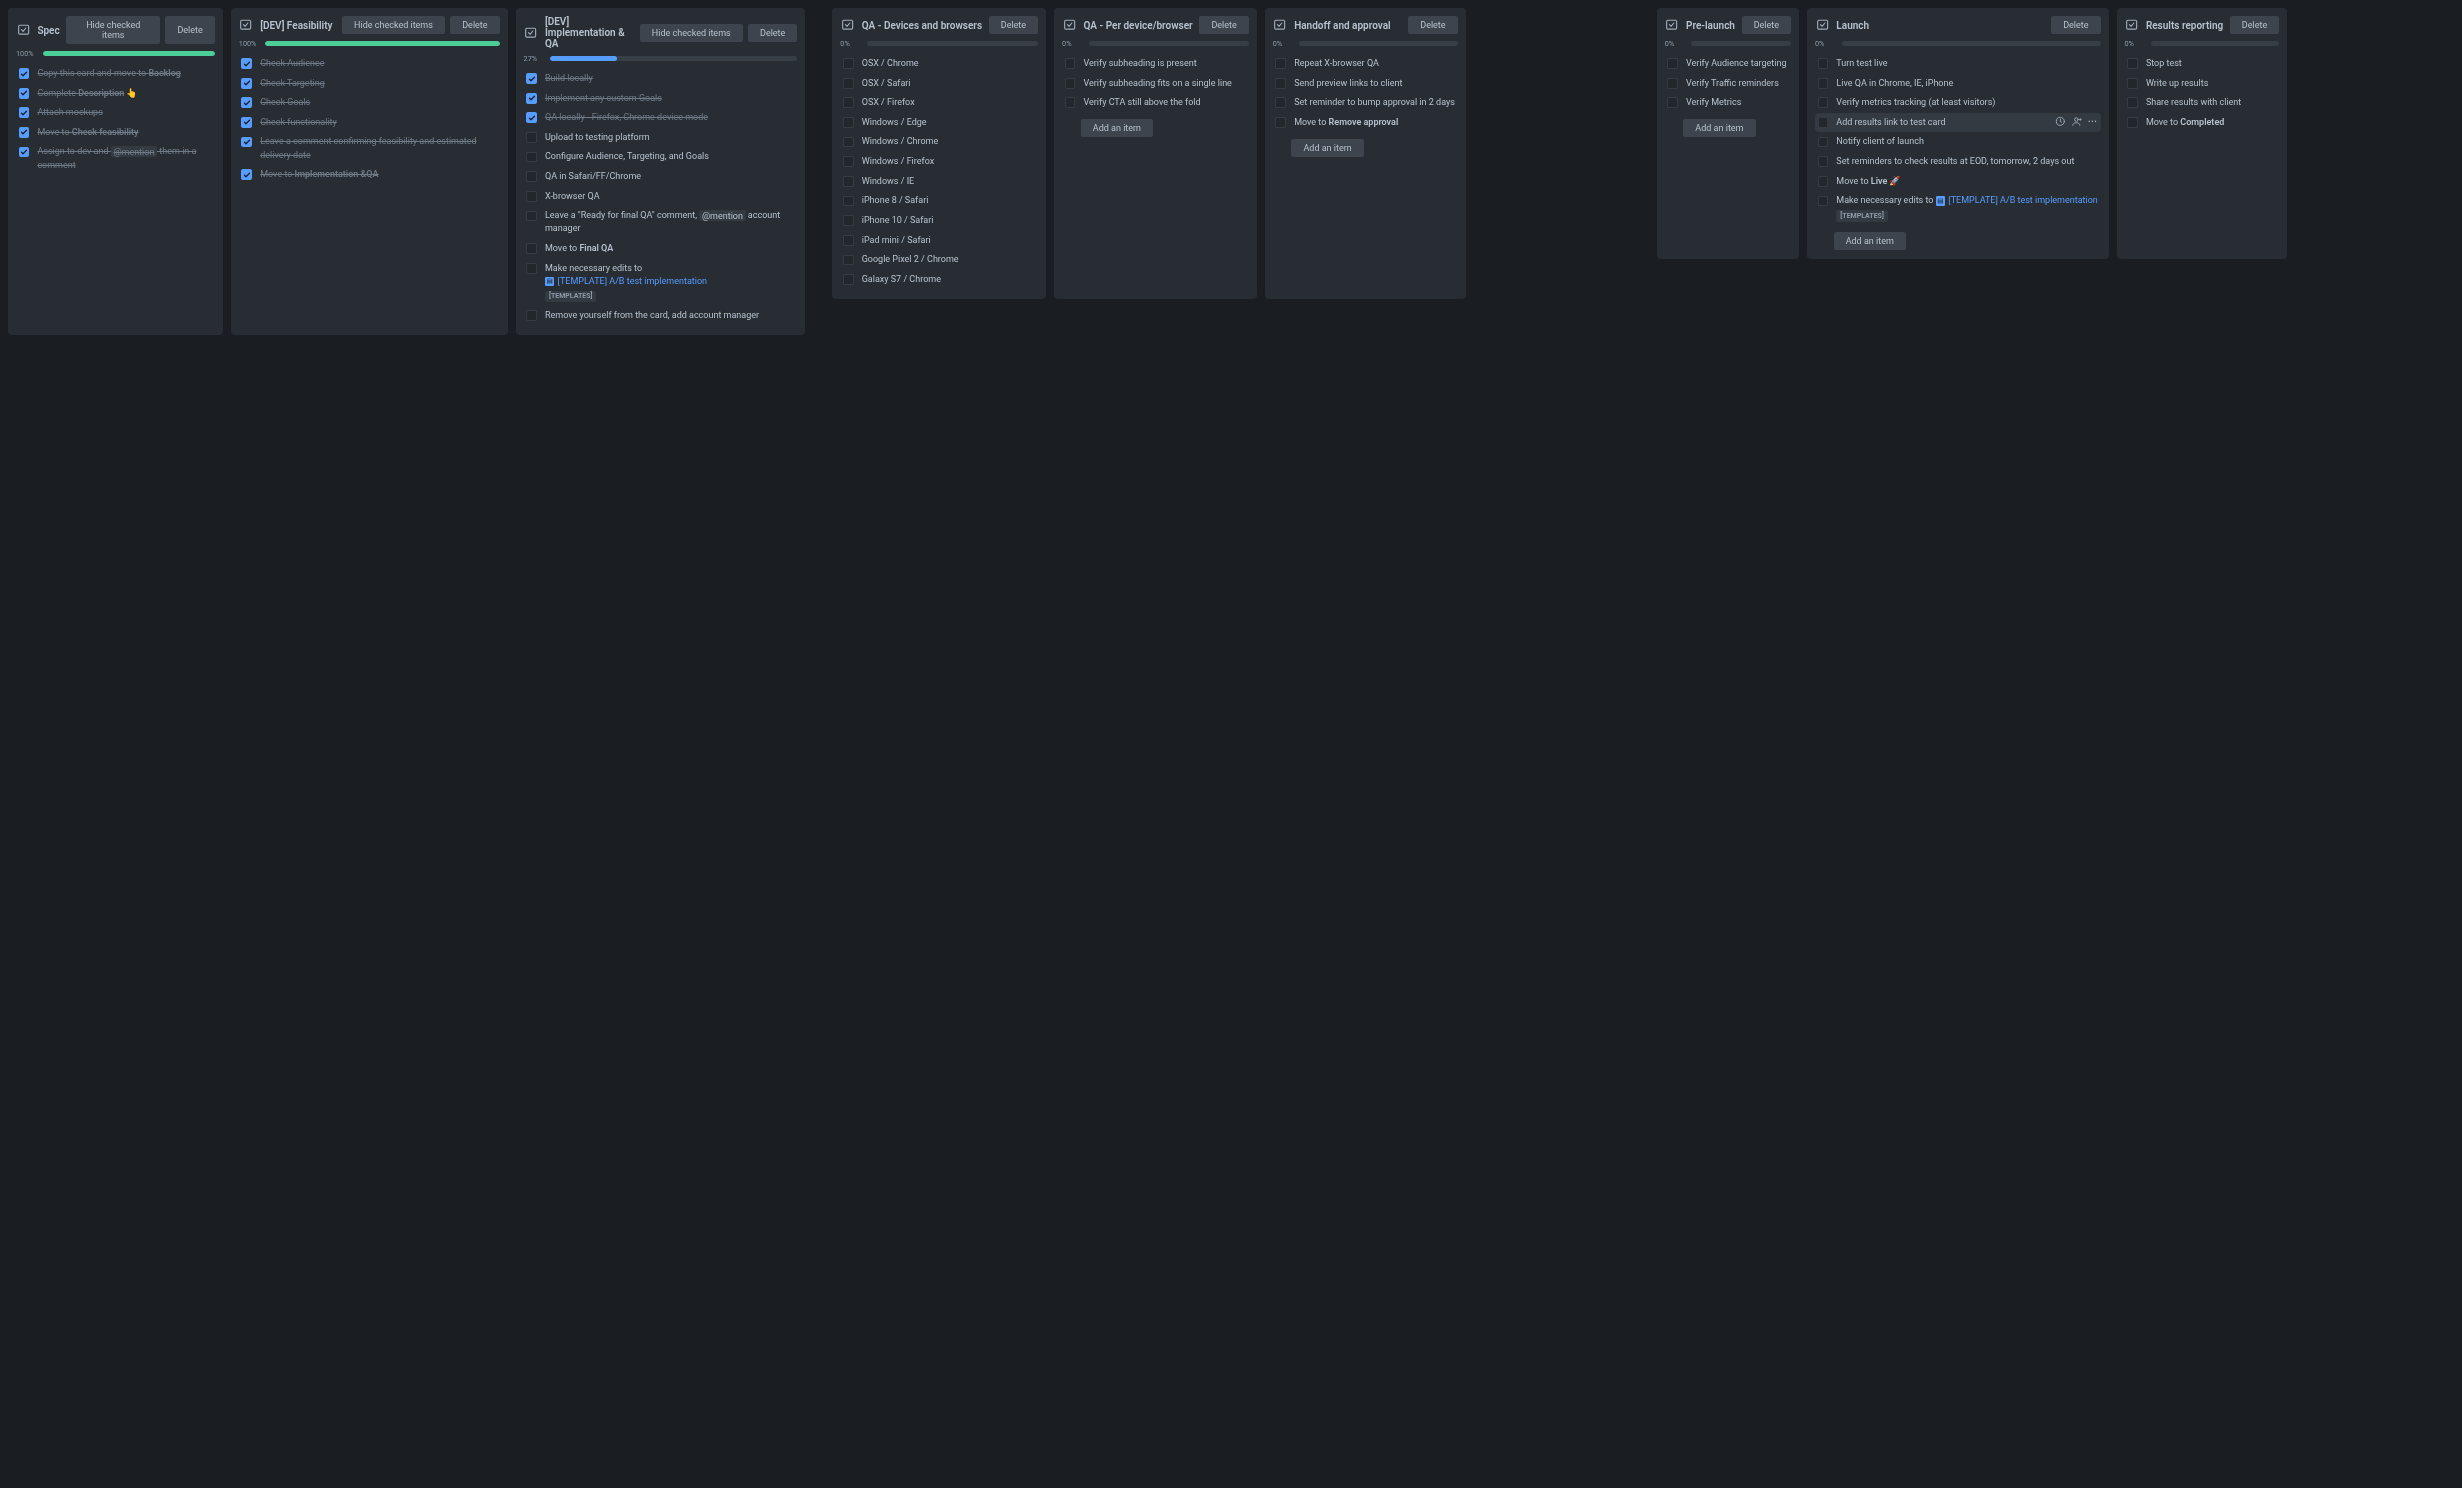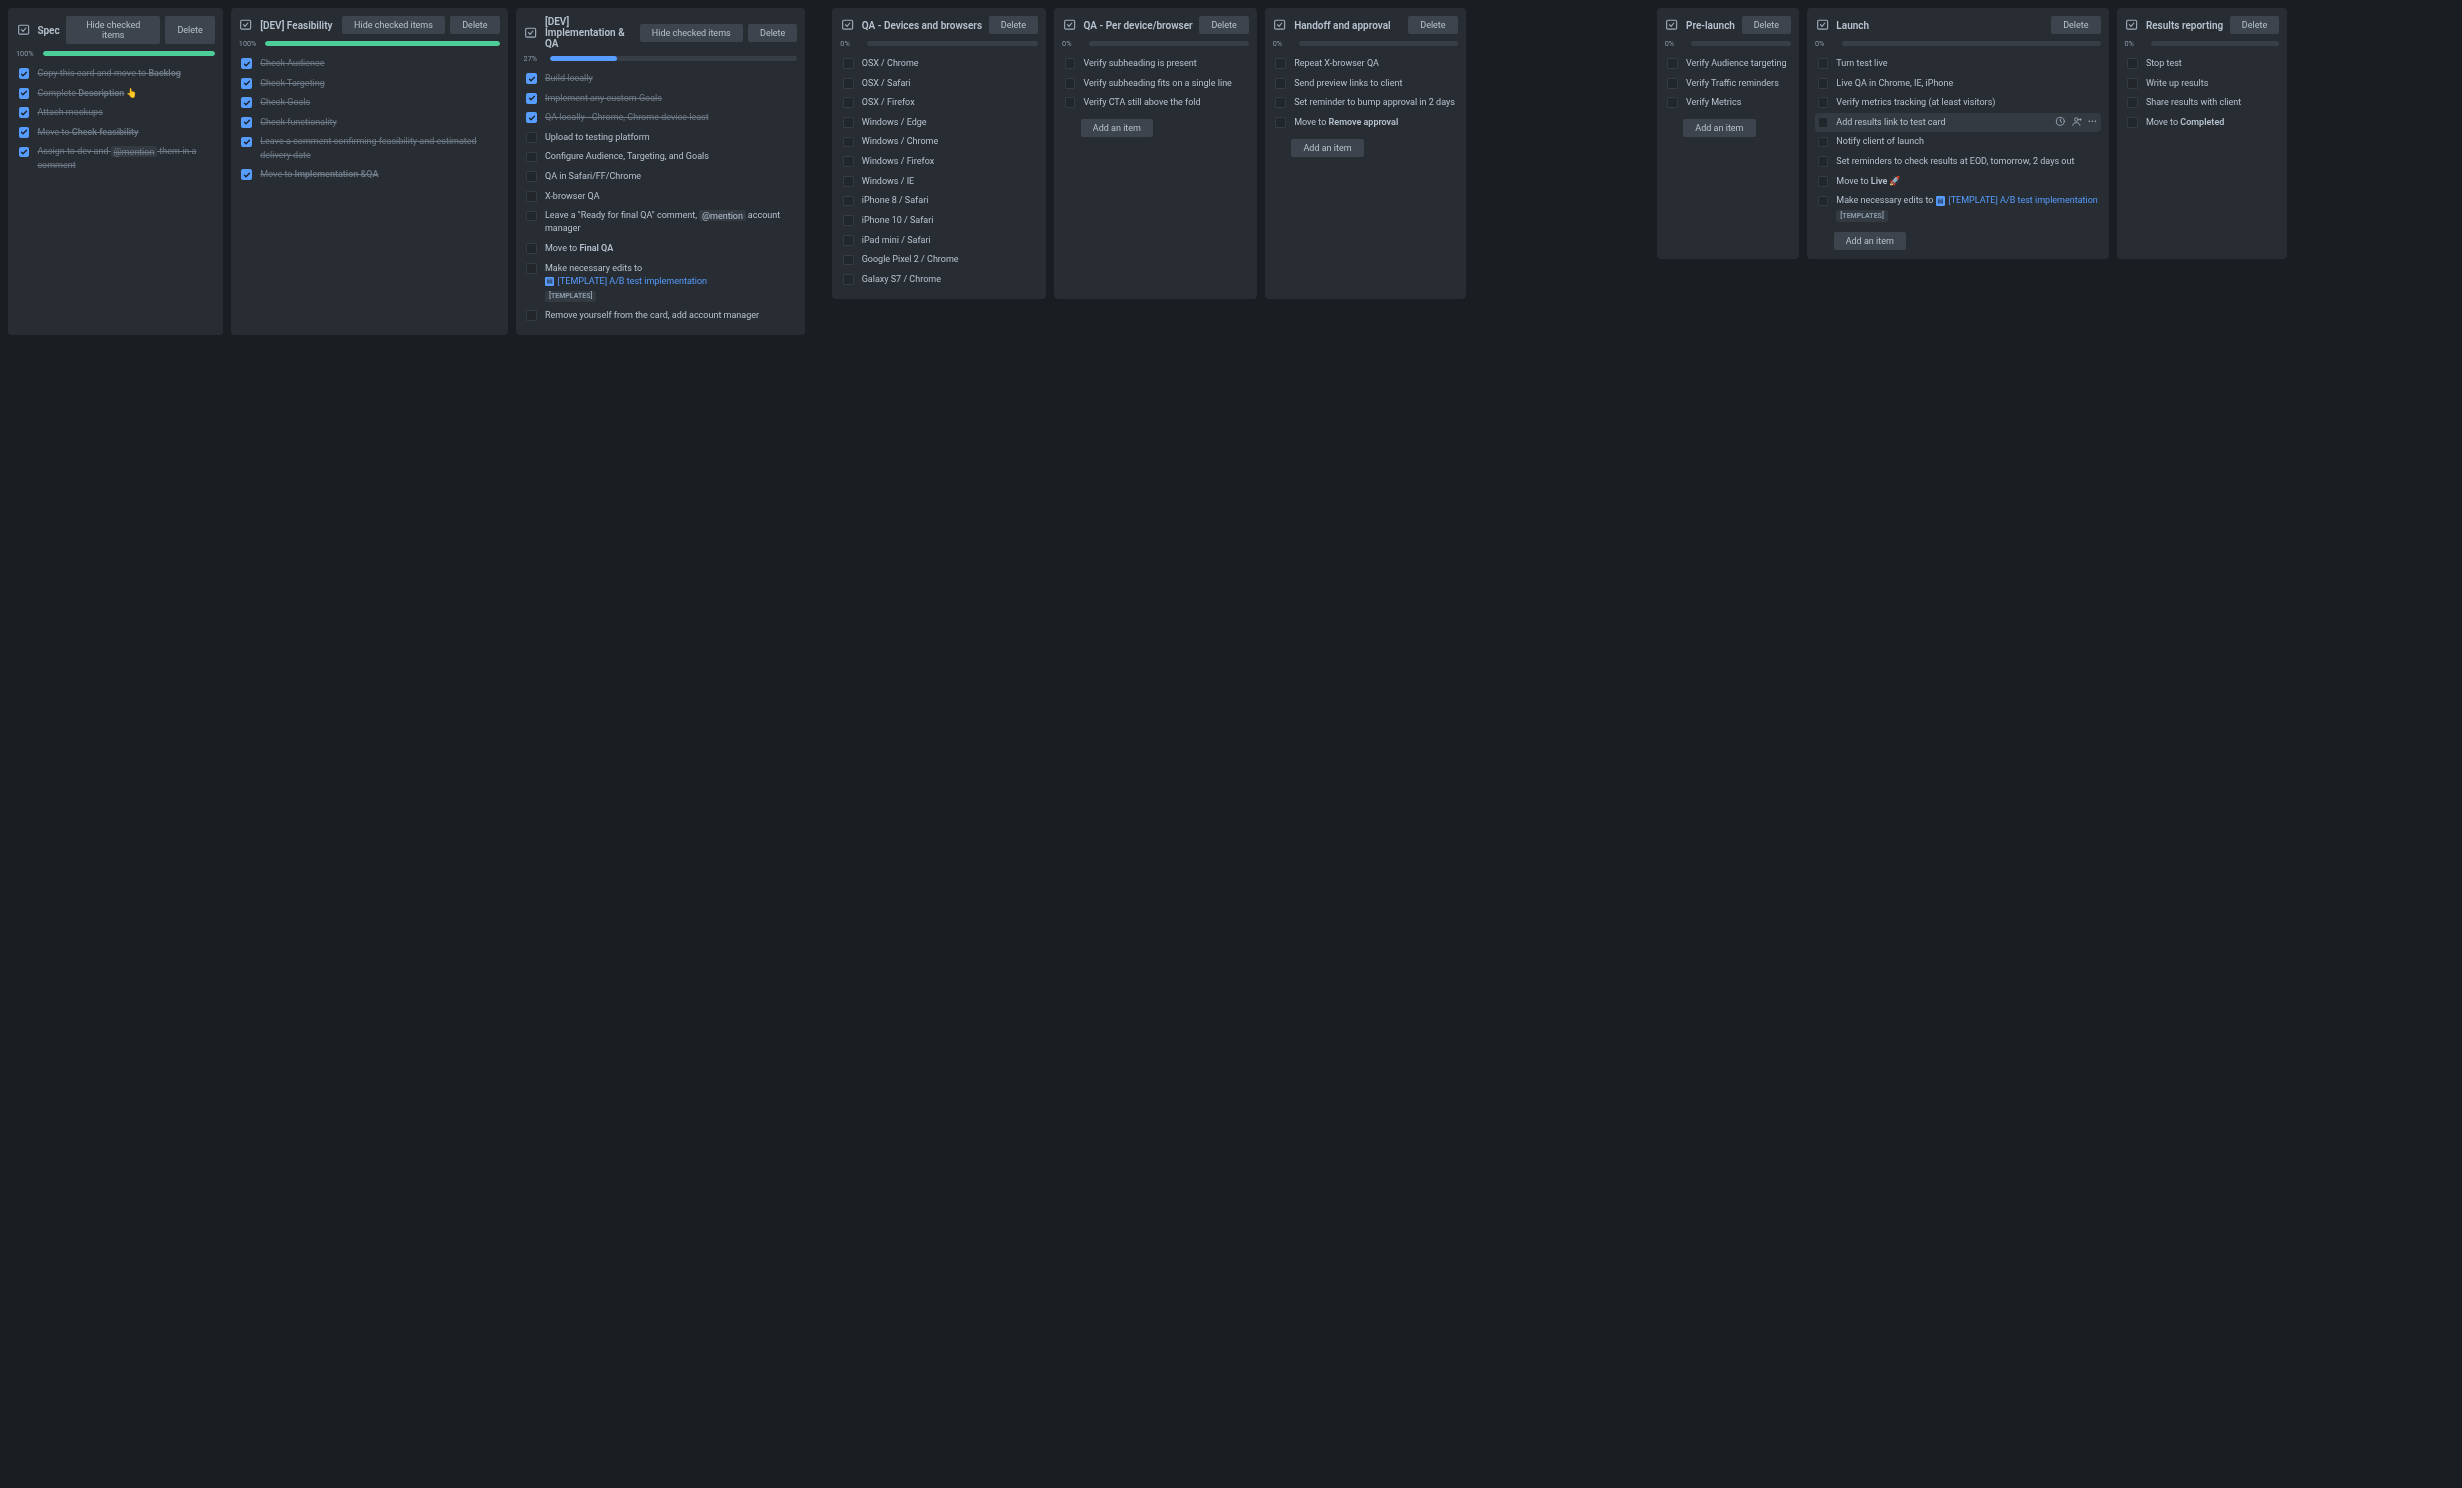--- a/index.html
+++ b/index.html
@@ -363,21 +363,21 @@
             </div>
       <div class="item-text"><span class="strike-wrap"><span class="">Implement any custom Goals</span></span></div>
 
     </div>
           <div class="item completed">
       <div class="cb checked">
               <svg viewBox="0 0 16 16" width="8" height="8" fill="none" stroke="#1a1d22" stroke-width="2.5" stroke-linecap="round" stroke-linejoin="round">
                 <path d="M3 8.5l3 3 7-7"></path>
               </svg>
             </div>
-      <div class="item-text"><span class="strike-wrap"><span class="">QA locally - Chrome, Chrome device least</span></span></div>
+      <div class="item-text"><span class="strike-wrap"><span class="">QA locally - Firefox, Chrome device mode</span></span></div>
 
     </div>
           <div class="item">
       <div class="cb unchecked"></div>
       <div class="item-text"><span class="">Upload to testing platform</span></div>
 
     </div>
           <div class="item">
       <div class="cb unchecked"></div>
       <div class="item-text"><span class="">Configure Audience, Targeting, and Goals</span></div>

